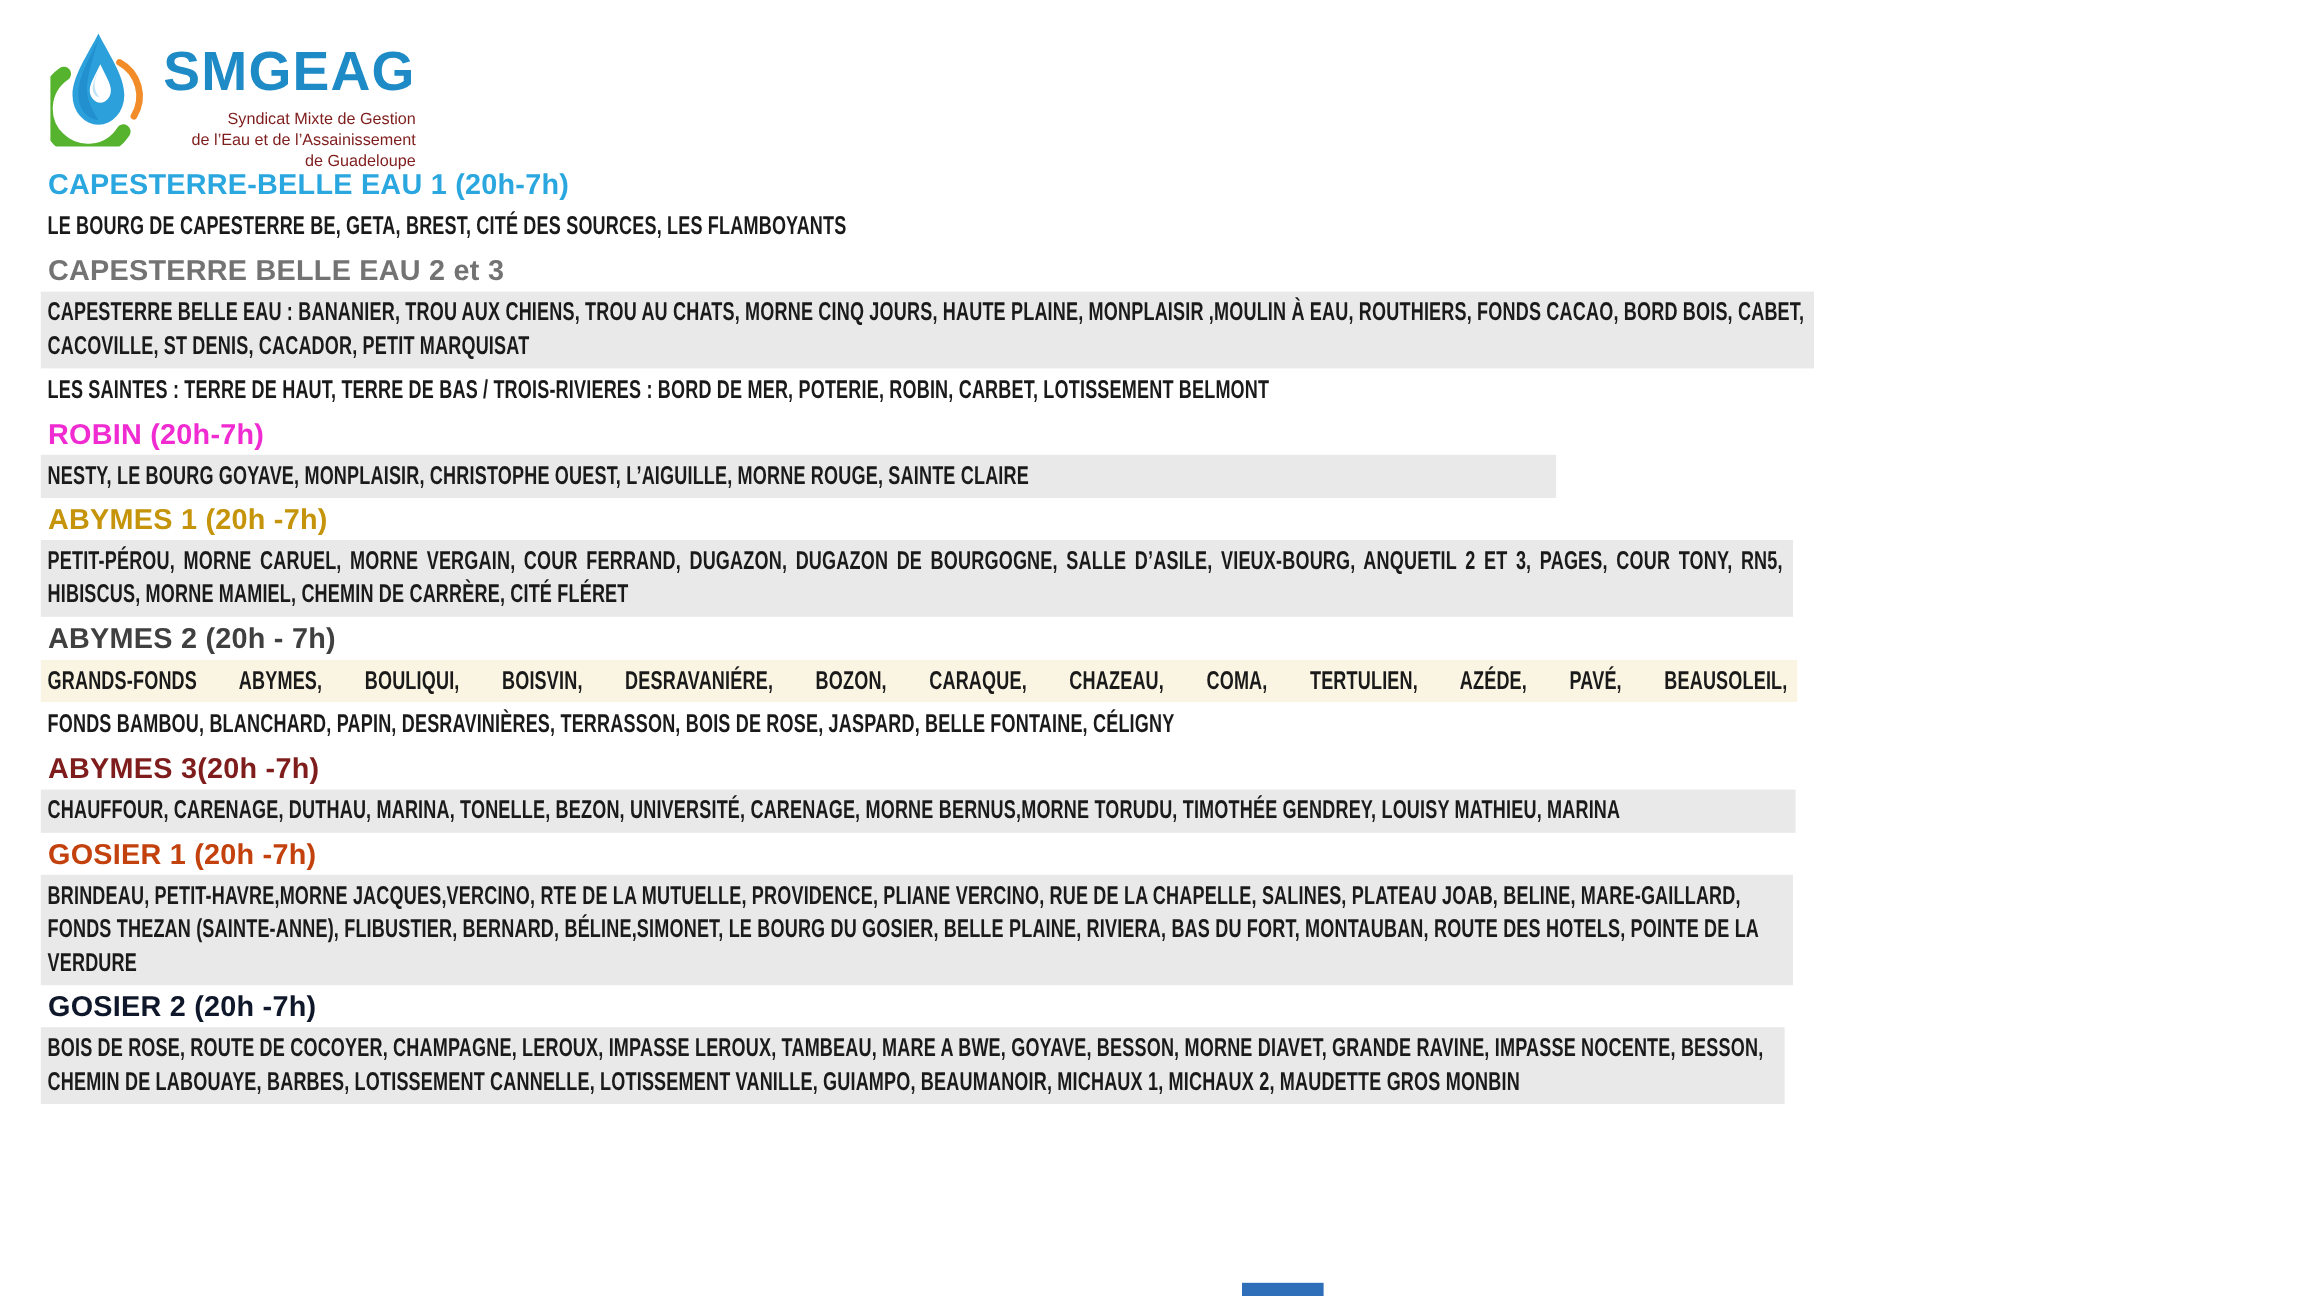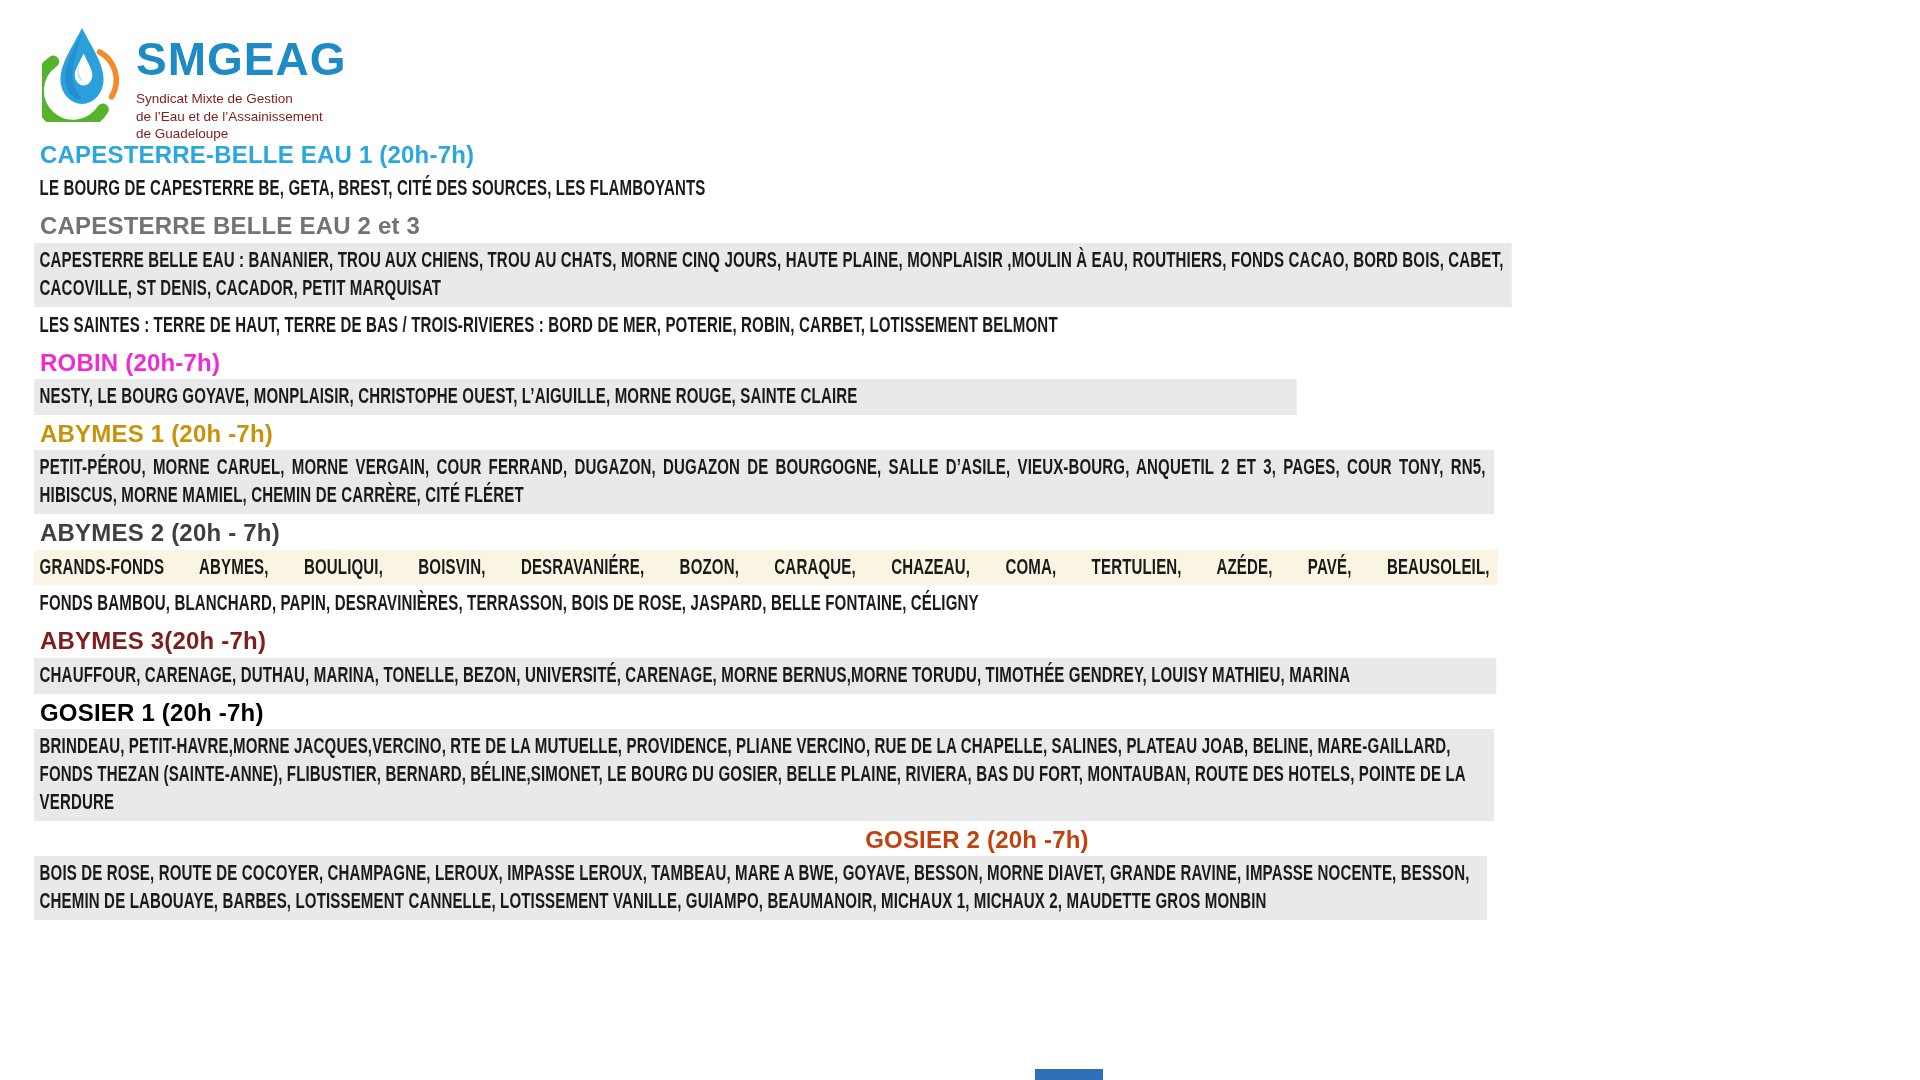--- a/index.html
+++ b/index.html
@@ -21,21 +21,21 @@
   
   .logo {
     position: absolute;
     top: 22px;
     left: 42px;
     display: flex;
     align-items: flex-start;
     gap: 14px;
   }
   .logo-mark { width: 80px; height: 100px; flex: 0 0 auto; }
-  .logo-textcol { padding-top: 14px; }
+  .logo-textcol { padding-top: 14px; text-align: right; }
   .logo-brand {
     font-size: 46px;
     font-weight: bold;
     color: #1E8BC6;
     letter-spacing: 1px;
     line-height: 1;
     font-family: "Liberation Sans", sans-serif;
   }
   .logo-tagline {
     margin-top: 8px;
@@ -135,23 +135,23 @@
       <section>
         <h2 class="section-title" style="color: #404040;">ABYMES 2  (20h - 7h)</h2>
         <p class="areas bg-cream justify-last" style="width: 2091.43px;">GRANDS-FONDS ABYMES, BOULIQUI, BOISVIN, DESRAVANIÉRE, BOZON, CARAQUE, CHAZEAU, COMA, TERTULIEN, AZÉDE, PAVÉ, BEAUSOLEIL,</p>
         <p class="areas bg-none" style="width: 2600px;">FONDS BAMBOU, BLANCHARD, PAPIN, DESRAVINIÈRES, TERRASSON, BOIS DE ROSE, JASPARD, BELLE FONTAINE, CÉLIGNY</p>
       </section>
       <section>
         <h2 class="section-title" style="color: #7f1d1d;">ABYMES 3(20h -7h)</h2>
         <p class="areas bg-gray" style="width: 2088.57px;">CHAUFFOUR, CARENAGE, DUTHAU, MARINA, TONELLE, BEZON, UNIVERSITÉ, CARENAGE, MORNE BERNUS,MORNE TORUDU, TIMOTHÉE GENDREY, LOUISY MATHIEU, MARINA</p>
       </section>
       <section>
-        <h2 class="section-title" style="color: #000000;">GOSIER 1 (20h -7h)</h2>
+        <h2 class="section-title" style="color: #c2410c;">GOSIER 1 (20h -7h)</h2>
         <p class="areas bg-gray" style="width: 2085.71px;">BRINDEAU, PETIT-HAVRE,MORNE JACQUES,VERCINO, RTE DE LA MUTUELLE, PROVIDENCE, PLIANE VERCINO, RUE DE LA CHAPELLE, SALINES, PLATEAU JOAB,  BELINE, MARE-GAILLARD, FONDS THEZAN (SAINTE-ANNE), FLIBUSTIER,  BERNARD, BÉLINE,SIMONET, LE BOURG DU GOSIER, BELLE PLAINE, RIVIERA, BAS DU FORT, MONTAUBAN, ROUTE DES HOTELS, POINTE DE LA VERDURE</p>
       </section>
       <section>
-        <h2 class="section-title" style="color: #c2410c; text-align: center;">GOSIER 2 (20h -7h)</h2>
+        <h2 class="section-title" style="color: #0f172a;">GOSIER 2 (20h -7h)</h2>
         <p class="areas bg-gray" style="width: 2075.71px;">BOIS DE ROSE, ROUTE DE COCOYER, CHAMPAGNE, LEROUX, IMPASSE LEROUX, TAMBEAU, MARE A BWE, GOYAVE, BESSON, MORNE DIAVET,  GRANDE RAVINE, IMPASSE NOCENTE, BESSON, CHEMIN DE LABOUAYE, BARBES, LOTISSEMENT CANNELLE, LOTISSEMENT VANILLE, GUIAMPO, BEAUMANOIR, MICHAUX 1, MICHAUX 2, MAUDETTE GROS MONBIN</p>
       </section>
     </div>
 
   <div class="bottom-bar"></div>
 </div>
 
 </body></html>

